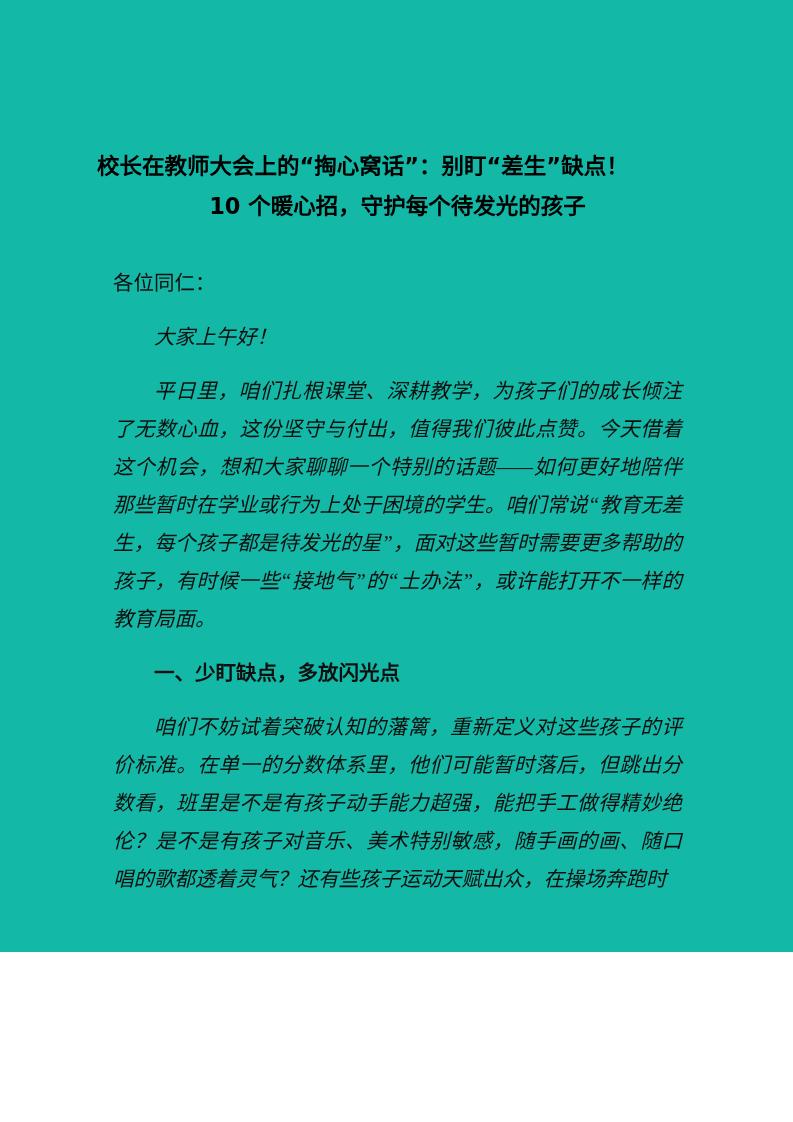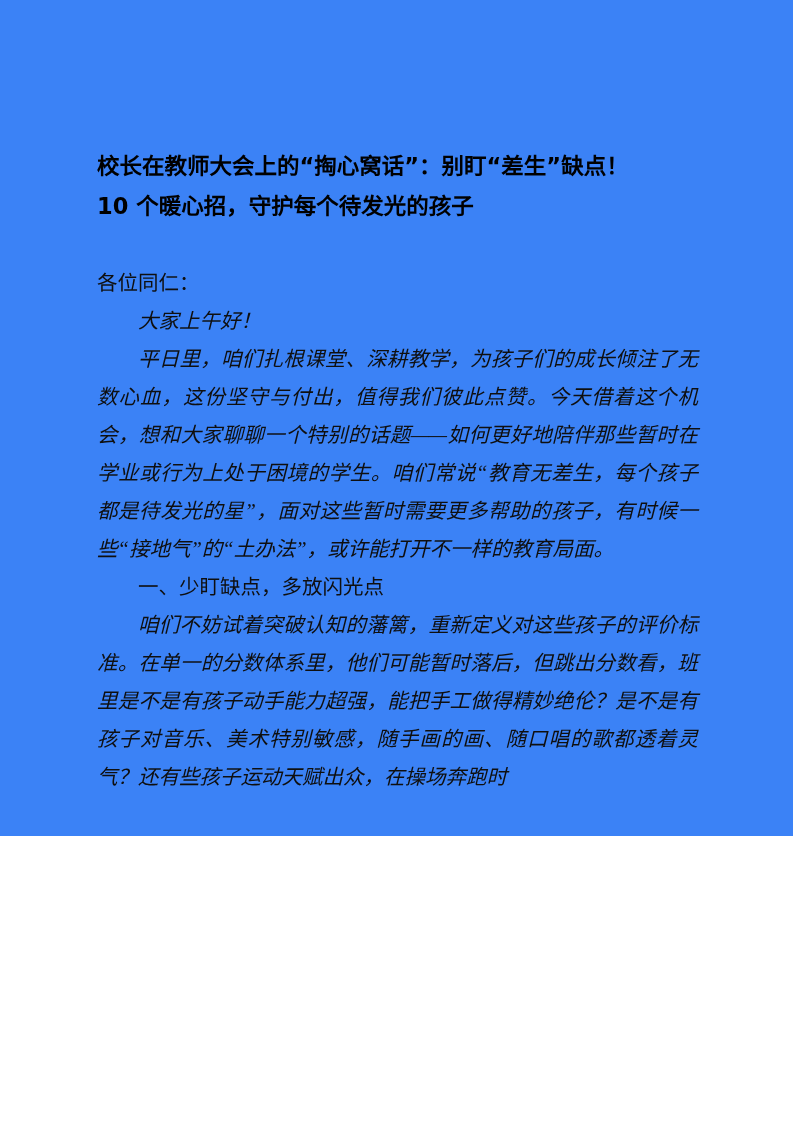--- a/index.html
+++ b/index.html
@@ -10,22 +10,22 @@
   }
   body {
     font-family: "Liberation Serif", "DejaVu Serif", serif;
     color: #000000;
     -webkit-font-smoothing: antialiased;
   }
 
   .page {
     position: relative;
     width: 793px;
-    height: 836px;
-    background: #3b82f6;
+    height: 952px;
+    background: #14b8a6;
     overflow: hidden;
     box-sizing: border-box;
   }
 
   
   .content {
     position: absolute;
     left: 97px;
     top: 146px;
     width: 601px;
@@ -42,49 +42,49 @@
     margin: 0 0 0 0;
   }
   .title-line {
     display: block;
     white-space: nowrap;
   }
   .title-line-1 {
     text-align: left;
   }
   .title-line-2 {
-    text-align: left;
+    text-align: center;
   }
 
   
   .body-block {
     margin-top: 38px;
   }
 
   p.para {
     font-family: "Liberation Serif", "DejaVu Serif", serif;
     font-size: 20.5px;
     line-height: 38px;
-    margin: 0;
+    margin: 16px;
     padding: 0;
     text-align: justify;
     text-justify: inter-character;
     text-align-last: left;
     word-break: break-all;
     color: #0f0f0f;
   }
   p.indent {
     text-indent: 2em;
     font-style: italic;
   }
   p.flush {
     text-indent: 0;
   }
   p.heading {
-    font-weight: normal;
+    font-weight: bold;
     text-indent: 2em;
     text-align: center;
   }
 </style>
 </head>
 <body>
 
 <div class="page">
   <div class="content">
 

